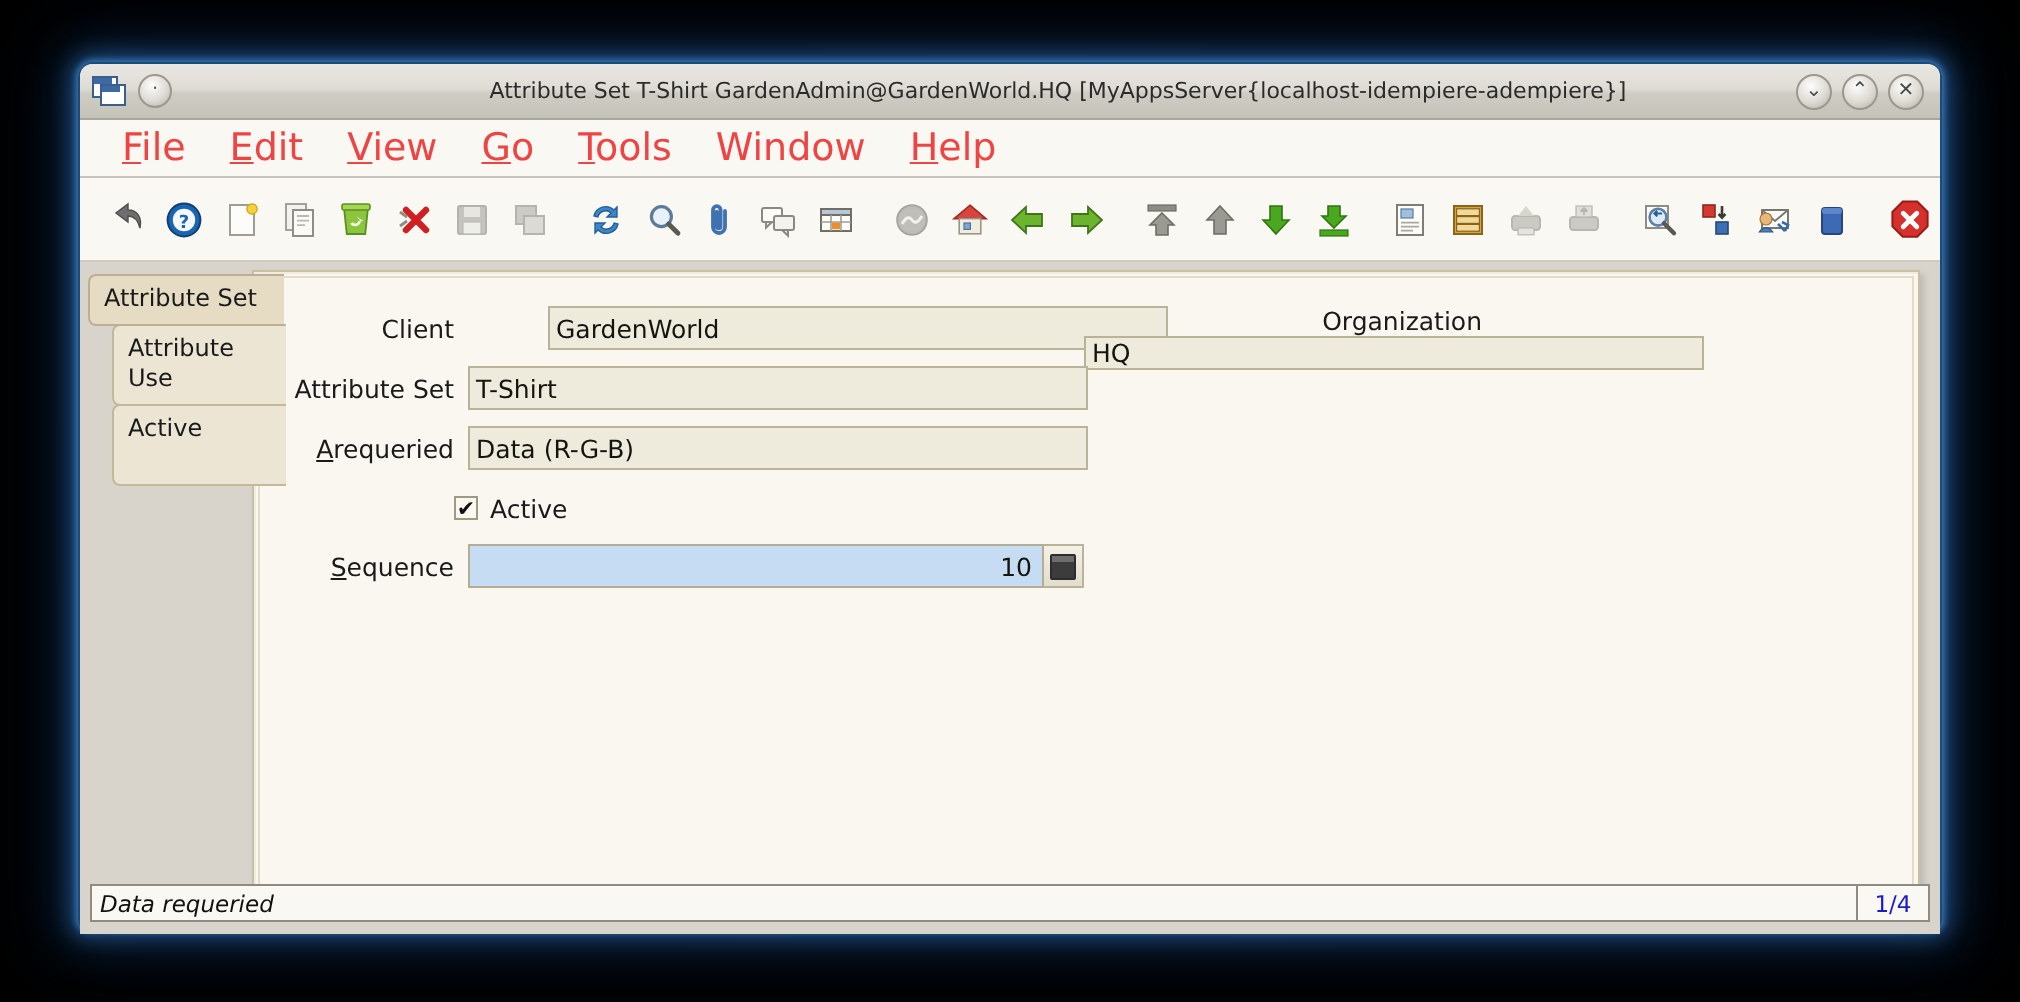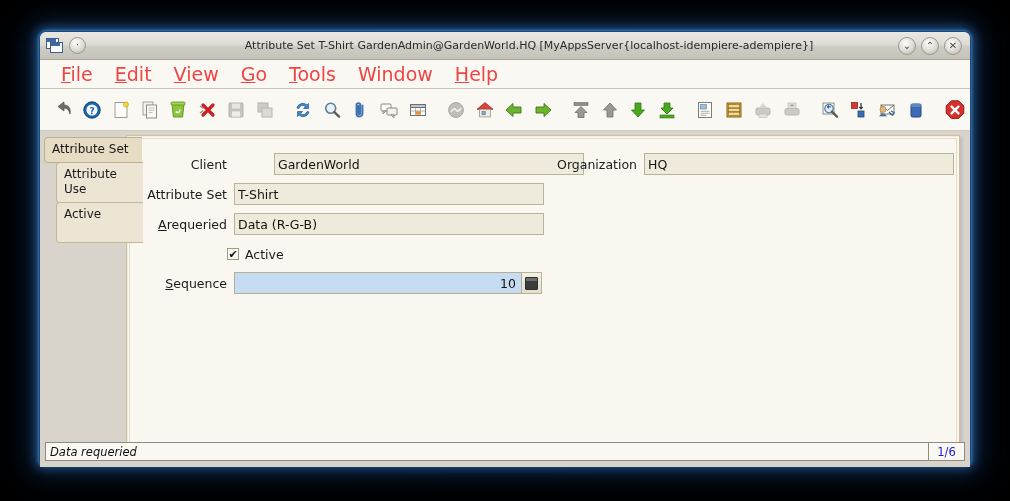--- a/index.html
+++ b/index.html
@@ -503,21 +503,21 @@
         </div>
       </div>
 
       <div id="formpanel">
 
         <div class="frow" style="left:0; top:17px;gap:40px;">
           <span class="flabel" style="width:100px;">Client</span>
           <span class="finput" style="width:310px;">GardenWorld</span>
         </div>
 
-        <div class="frow" style="left:415px; top:17px;">
+        <div class="frow" style="left:415px; top:17px;flex-direction:column;">
           <span class="flabel" style="width:95px;">Organization</span>
           <span class="finput" style="width:310px;">HQ</span>
         </div>
 
         <div class="frow" style="left:0; top:47px;">
           <span class="flabel" style="width:100px;">Attribute Set</span>
           <span class="finput" style="width:310px;">T-Shirt</span>
         </div>
 
         <div class="frow" style="left:0; top:77px;">
@@ -536,17 +536,17 @@
           <span class="spin-btn">
             <span class="spin-glyph"></span>
           </span>
         </div>
 
       </div>
     </div>
 
     <div id="statusbar">
       <div id="status-msg">Data requeried</div>
-      <div id="status-count">1/6</div>
+      <div id="status-count">1/4</div>
     </div>
 
   </div>
 </div>
 
 </body></html>

